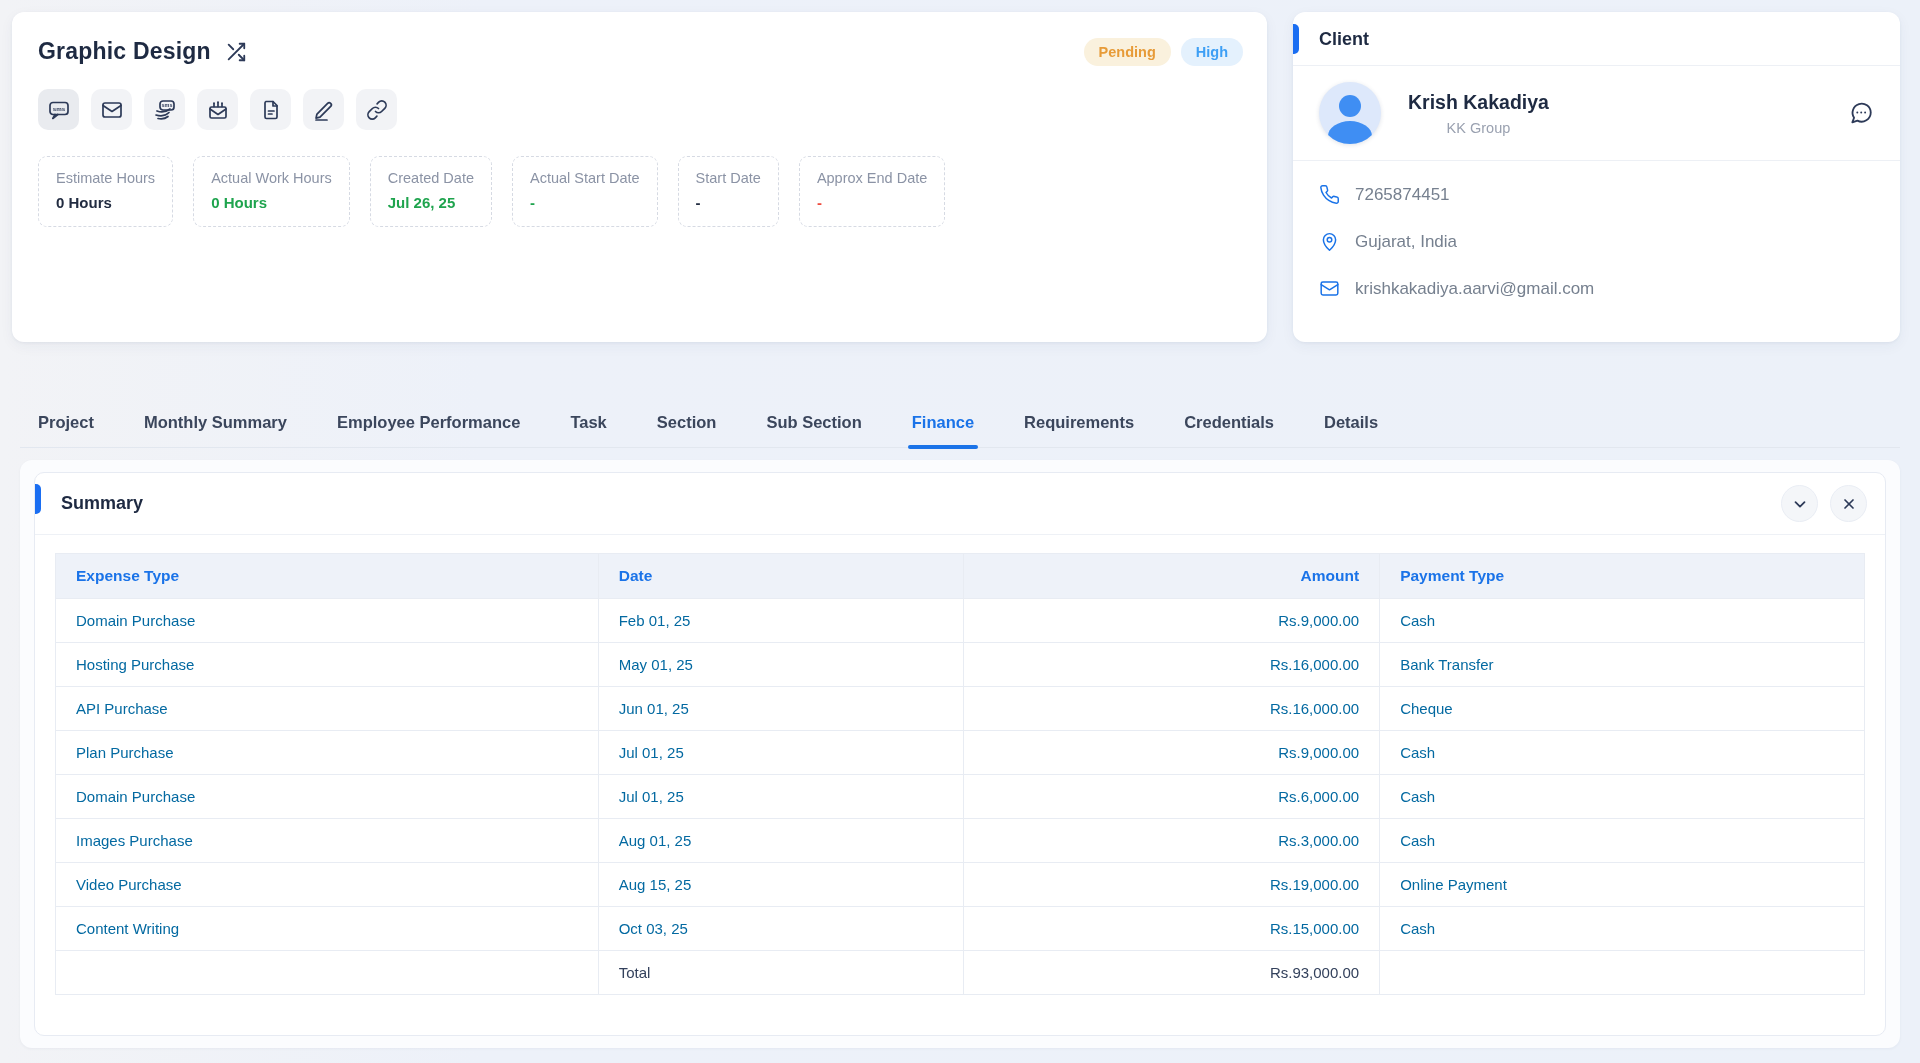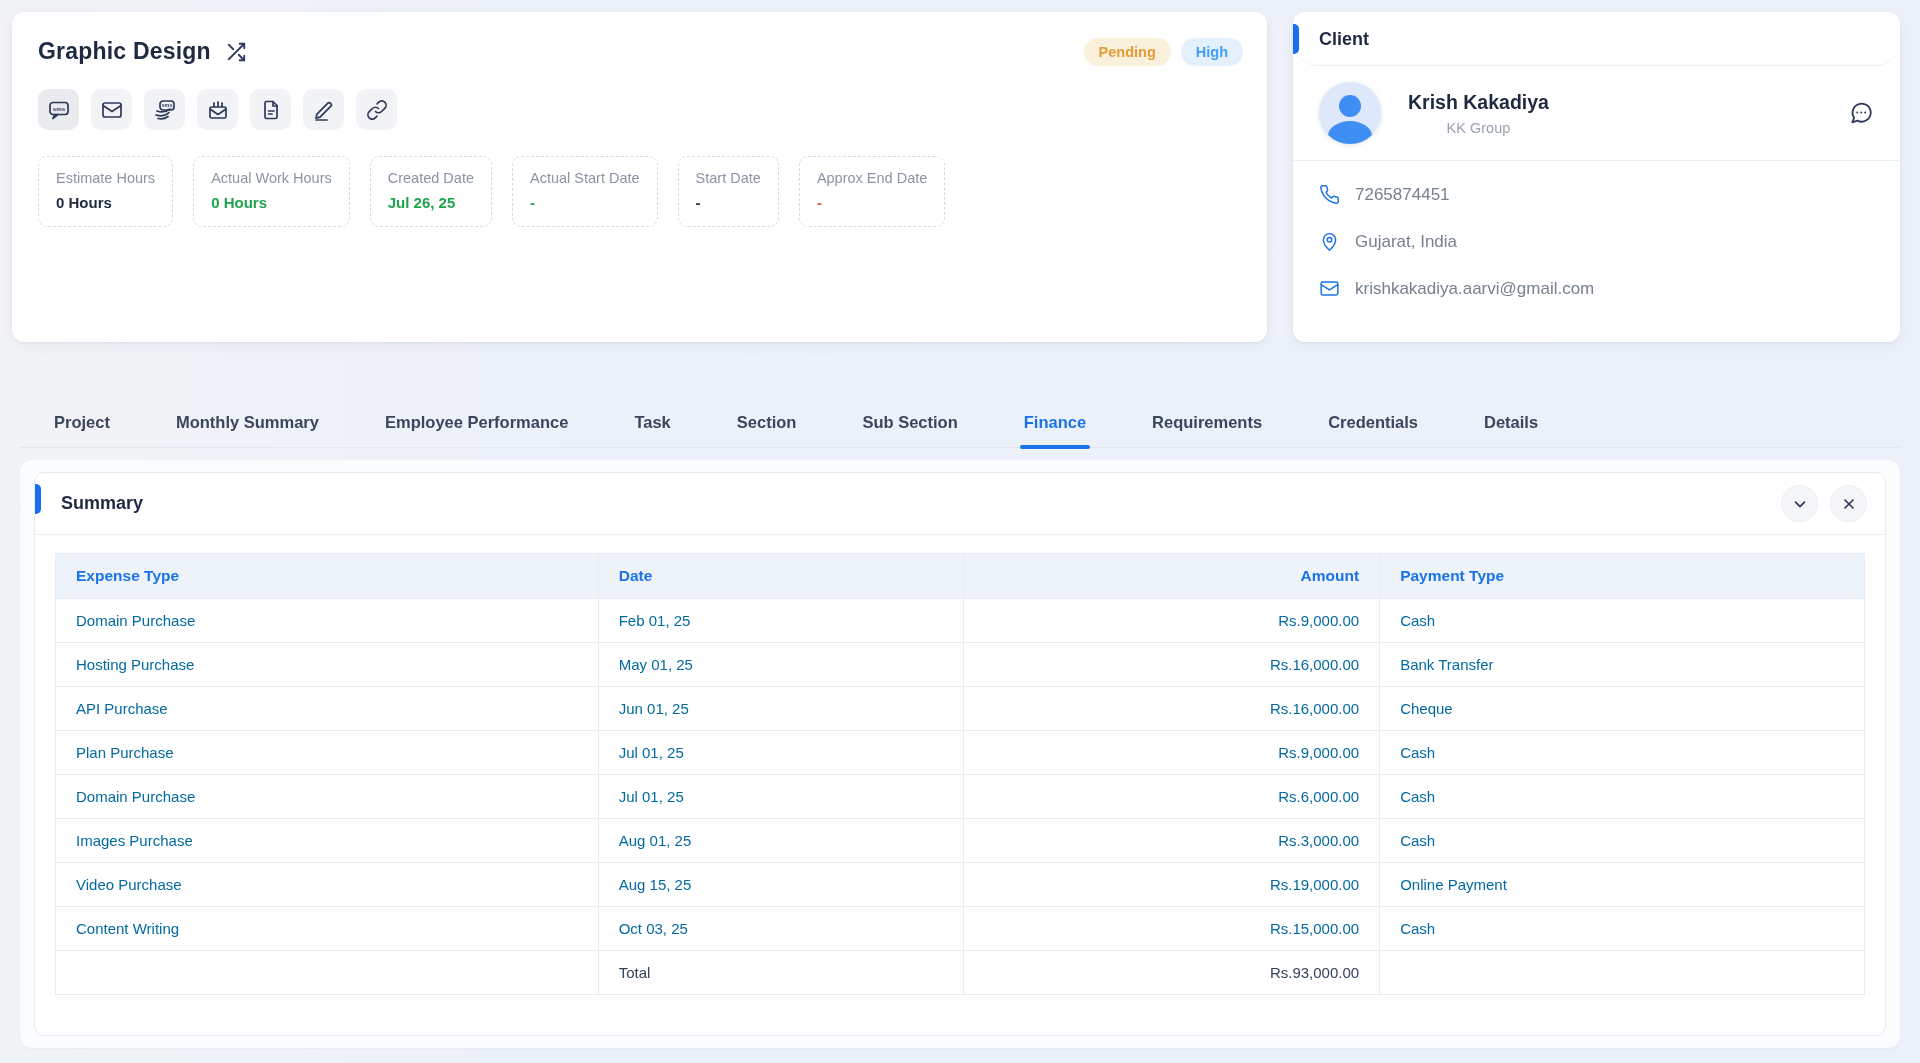--- a/index.html
+++ b/index.html
@@ -41,39 +41,39 @@
   .tool-btn.first { background:#e9ebef; }
 
   .stats-row { margin-top:26px; display:flex; gap:20px; }
   .stat-box { border:1.6px dashed #d6dae3; border-radius:9px; padding:13px 17px 15px; min-width:96px; }
   .stat-label { font-size:14.5px; color:#8b93a5; white-space:nowrap; }
   .stat-value { margin-top:8px; font-size:15px; font-weight:700; }
   .val-dark { color:#222c41; } .val-green { color:#1fa44e; } .val-red { color:#ee4b3e; }
 
   
   .client-card { width:607px; display:flex; flex-direction:column; }
-  .panel-header { position:relative; padding:17px 24px 15px 26px; border-bottom:1px solid #edf0f5;border-radius:25px; }
+  .panel-header { position:relative; padding:17px 24px 15px 26px; border-bottom:1px solid #edf0f5; }
   .accent-bar { position:absolute; left:0; top:12px; width:6px; height:30px; background:#1a6ef2;
     border-radius:0 5px 5px 0; }
   .panel-title { font-size:18px; font-weight:700; color:#1e2a42; }
   .client-main { display:flex; align-items:center; gap:27px; padding:16px 24px 16px 26px; border-bottom:1px solid #edf0f5; position:relative;text-align:center; }
   .client-avatar { width:62px; height:62px; border-radius:50%; background:#dde8fb; position:relative; overflow:hidden; box-shadow:0 1px 4px rgba(40,60,100,.15); }
   .client-avatar .head { position:absolute; left:50%; top:13px; transform:translateX(-50%); width:22px; height:22px; border-radius:50%; background:#3f8ef3; }
   .client-avatar .body { position:absolute; left:50%; top:39px; transform:translateX(-50%); width:44px; height:30px; border-radius:50% 50% 0 0; background:#3f8ef3; }
   .client-name { font-size:19.5px; font-weight:700; color:#1e2a42; }
   .client-company { margin-top:6px; font-size:14.5px; color:#9aa1b0; }
   .chat-btn { position:absolute; right:26px; top:34px; background:none; border:none; cursor:pointer; }
   .contact-list { padding:10px 24px 14px 26px; display:flex; flex-direction:column; }
   .contact-row { display:flex; align-items:center; gap:15px; padding:13px 0; }
   .contact-text { font-size:17px; color:#76808f; }
 
   
   .tabs { margin:58px 20px 0; padding:0 16px; border-bottom:1px solid #e2e7ef; display:flex; gap:46px; }
   .tab { font-size:16.5px; font-weight:600; color:#3b465c; padding:13px 2px 15px; cursor:pointer;
-    position:relative; background:none; border:none; font-family:inherit; white-space:nowrap;margin-left:16px; }
+    position:relative; background:none; border:none; font-family:inherit; white-space:nowrap; }
   .tab.active { color:#1a73e8; }
   .tab.active::after { content:""; position:absolute; left:-2px; right:-2px; bottom:-2px; height:4px;
     background:#1a73e8; border-radius:4px; }
 
   
   .content-wrapper { margin:12px 20px 0; background:#fbfcfe; border-radius:12px; padding:12px 14px;
     box-shadow:0 1px 3px rgba(40,60,100,0.05); height:588px; }
   .expense-card { background:#fff; border:1px solid #e7ebf3; border-radius:10px; height:100%; overflow:hidden; }
   .expense-header { position:relative; display:flex; align-items:center; padding:12px 18px 12px 26px;
     border-bottom:1px solid #eef1f6; }

